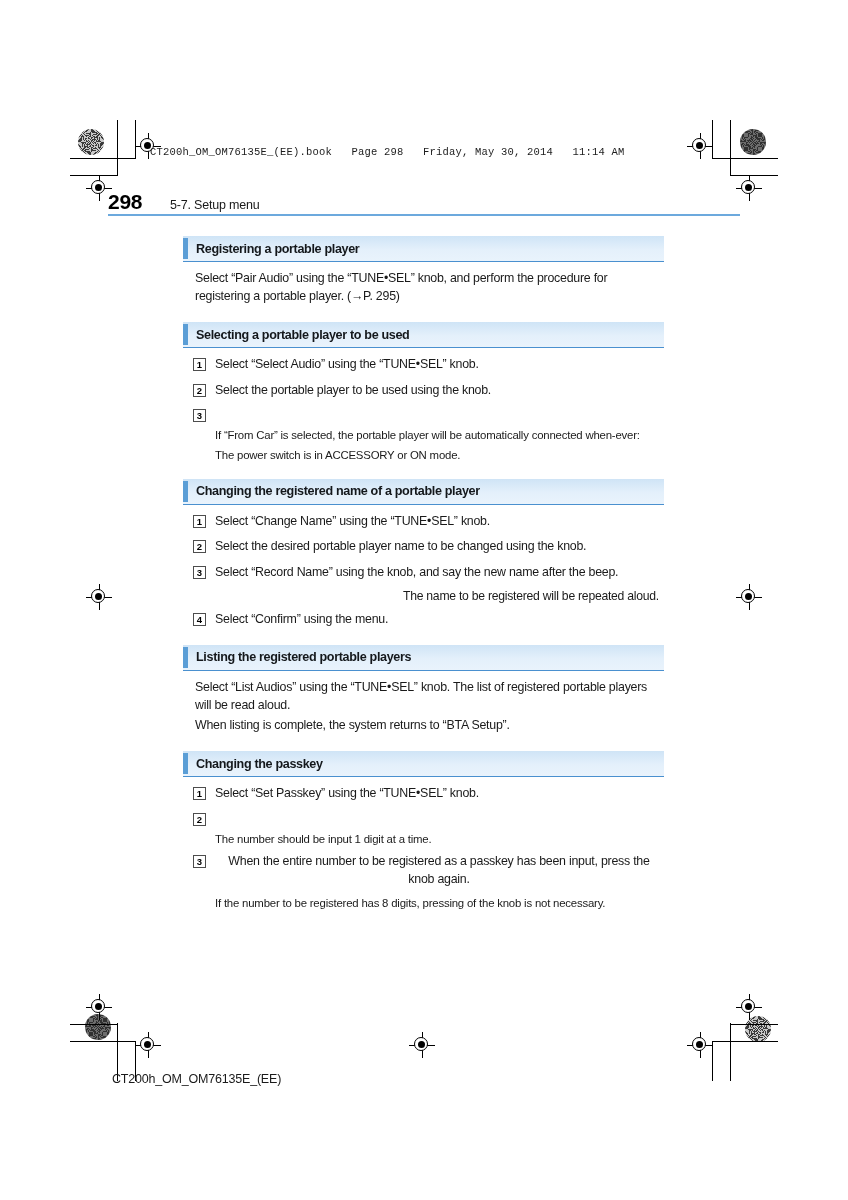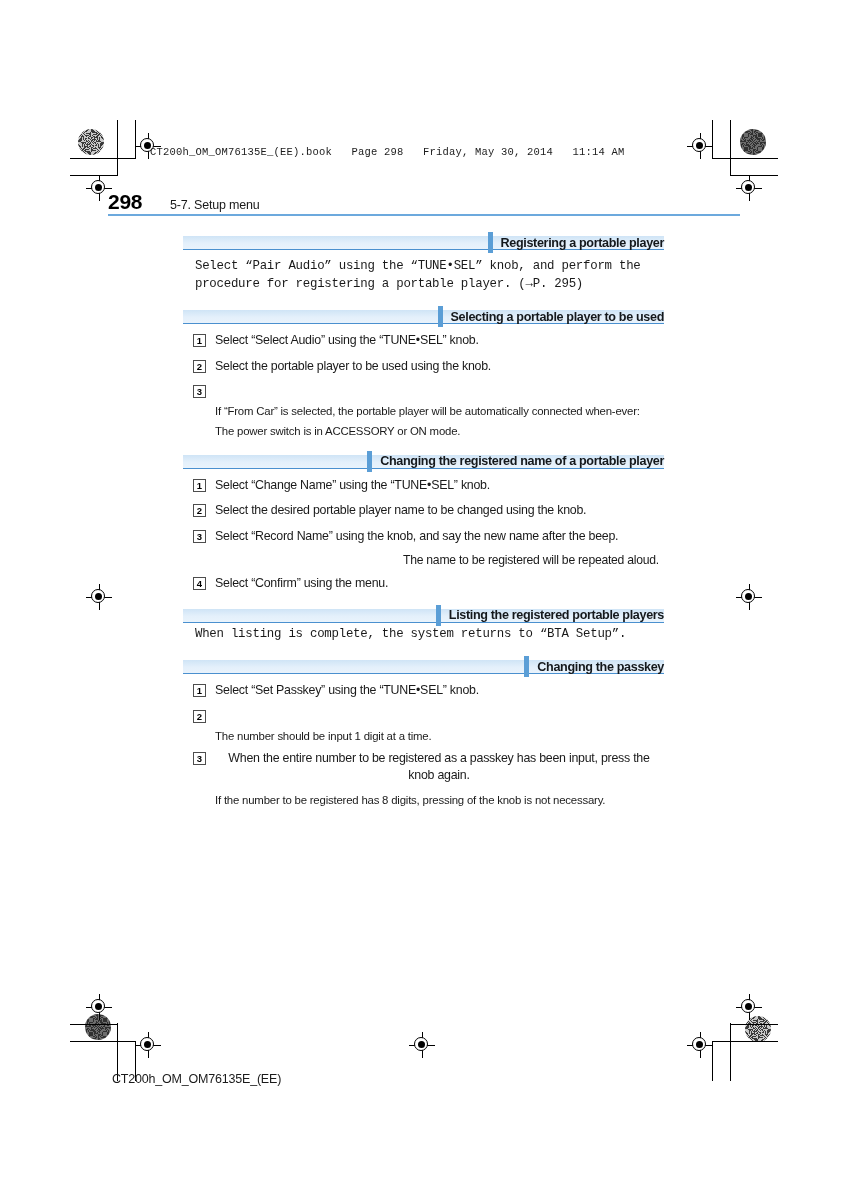--- a/index.html
+++ b/index.html
@@ -111,28 +111,27 @@
   .content {
     position: absolute;
     left: 183px;
     top: 227px;
     width: 481px;
   }
 
   
   .sec-head {
     position: relative;
-    height: 14px;
+    height: 26px;
     margin-top: 9px;
     background: linear-gradient(to bottom, #cfe4f6 0%, #e4f0fb 55%, #e9f3fc 100%);
     border-bottom: 1.6px solid #4a90cf;
     display: flex;
     align-items: center;
     box-sizing: border-box;
-    justify-content: flex-end;
   }
   .sec-head .accent {
     width: 5px;
     height: 21px;
     background: #5b9ed6;
     flex: 0 0 auto;
   }
   .sec-head .sec-title {
     font-size: 12.6px;
     font-weight: bold;
@@ -143,21 +142,20 @@
   }
 
   
   .para {
     font-size: 12.4px;
     line-height: 18.2px;
     letter-spacing: -0.25px;
     color: #1a1a1a;
     margin: 7px 0 0 12px;
     width: 466px;
-    font-family: Liberation Mono, monospace;
   }
   .para.tight { margin-top: 2px; }
 
   
   .step {
     display: flex;
     align-items: flex-start;
     margin-top: 8px;
     margin-left: 10px;
     width: 470px;
@@ -361,20 +359,21 @@
   <div class="note-plain">The name to be registered will be repeated aloud.</div>
   <div class="step" style="margin-top:6px;">
     <div class="step-num">4</div>
     <div class="step-text">Select “Confirm” using the menu.</div>
   </div>
 
   <div class="sec-head" style="margin-top:16px;">
     <div class="accent"></div>
     <div class="sec-title">Listing the registered portable players</div>
   </div>
+  <div class="para">Select “List Audios” using the “TUNE•SEL” knob. The list of registered portable players will be read aloud.</div>
   <div class="para tight">When listing is complete, the system returns to “BTA Setup”.</div>
 
   <div class="sec-head" style="margin-top:17px;">
     <div class="accent"></div>
     <div class="sec-title">Changing the passkey</div>
   </div>
   <div class="step">
     <div class="step-num">1</div>
     <div class="step-text">Select “Set Passkey” using the “TUNE•SEL” knob.</div>
   </div>

